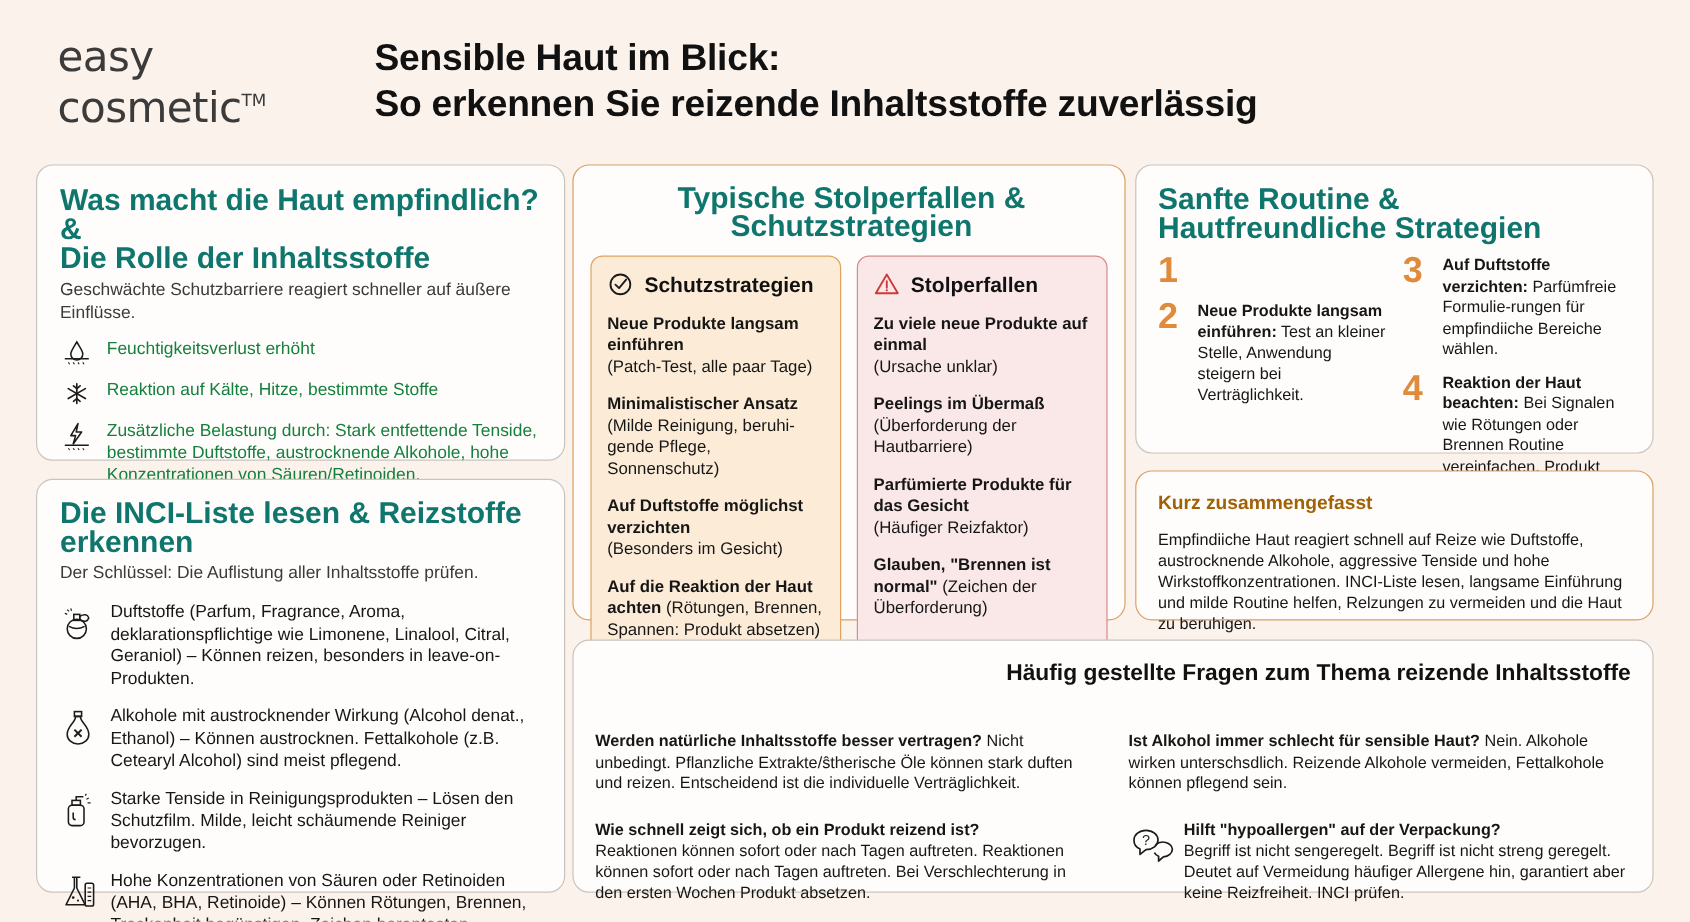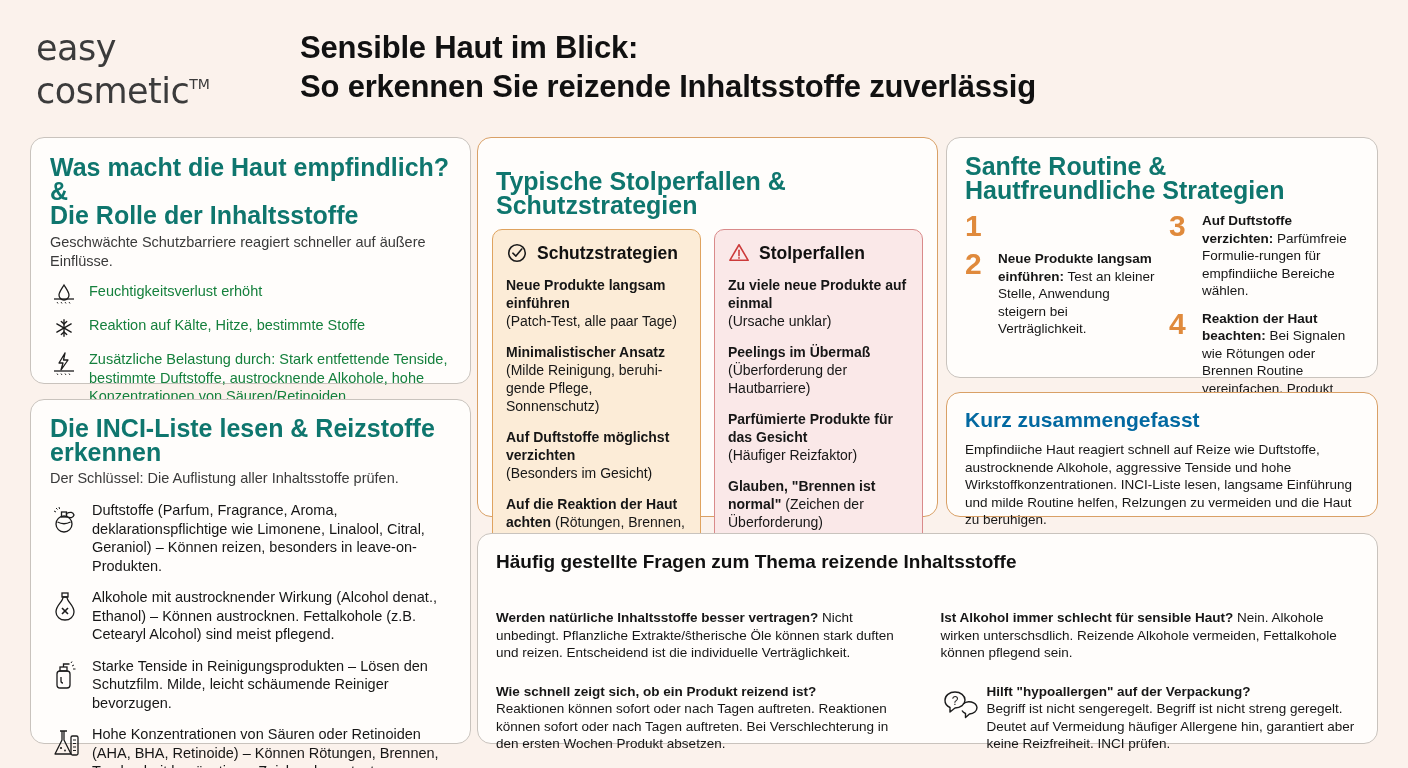--- a/index.html
+++ b/index.html
@@ -6,21 +6,21 @@
   html, body {
     width: 1408px; height: 768px;
     background: #fbf2ec;
     font-family: "Liberation Sans", sans-serif;
     color: #1b1b1b;
     overflow: hidden;
   }
   .page { position: relative; width: 1408px; height: 768px; }
 
   
-  .header { position: absolute; left: 0; top: 0; width: 1264px; height: 125px; }
+  .header { position: absolute; left: 12px; top: 0; width: 1264px; height: 125px; }
   .logo {
     position: absolute; left: 36px; top: 30px;
     font-family: "DejaVu Sans", sans-serif;
     font-size: 35px; line-height: 36px; color: #3b3b3b;
     letter-spacing: -0.5px; font-weight: 400;
   }
   .logo .l2 { position: relative; display: inline-block; }
   .logo .tm { font-size: 14px; vertical-align: 14px; letter-spacing: 0; }
   .title-wrap { position: absolute; left: 300px; top: 28px; width: 830px; text-align: left; }
   .title-line { font-weight: bold; font-size: 31px; line-height: 39px; color: #111; letter-spacing: -0.2px; }
@@ -67,26 +67,26 @@
   .step { display: flex; align-items: flex-start; margin-bottom: 10px; }
   .step .num {
     font-weight: bold; font-size: 30px; line-height: 28px; color: #e08a3c;
     width: 26px; min-width: 26px; margin-right: 7px;
   }
   .step .tx { font-size: 13.5px; line-height: 17.5px; color: #161616; }
   .step .tx b { font-weight: bold; }
 
   
   #card-summary { left: 946px; top: 392px; width: 432px; height: 125px; padding: 14px 18px 0 18px; }
-  .sum-title { font-weight: bold; font-size: 21px; color: #0369a1; line-height: 26px; }
+  .sum-title { font-weight: bold; font-size: 16px; color: #a16207; line-height: 26px; }
   .sum-body { margin-top: 8px; font-size: 13.5px; line-height: 17.5px; color: #161616; }
 
   
   #card-faq { left: 477px; top: 533px; width: 901px; height: 211px; padding: 16px 18px 0 18px; }
-  .faq-title { font-weight: bold; font-size: 19px; color: #111; line-height: 24px; }
+  .faq-title { font-weight: bold; font-size: 19px; color: #111; line-height: 24px; text-align: right; }
   .faq-cols { display: flex; gap: 26px; margin-top: 14px; }
   .faq-col { flex: 1; }
   .faq-item { font-size: 13.5px; line-height: 17.5px; color: #161616; margin-bottom: 14px; display: flex; align-items: flex-start; margin-top: 21px; }
   .faq-item .ic { width: 40px; min-width: 40px; margin-right: 6px; padding-top: 4px; }
   .faq-item .tx b { font-weight: bold; }
 
   svg { display: block; }
 </style>
 </head>
 <body>
@@ -226,21 +226,21 @@
               <line x1="23" y1="20" x2="26" y2="20"></line>
               <line x1="23" y1="23.5" x2="26" y2="23.5"></line>
             </g>
           </svg>
       </span>
       <span class="tx"><b>Hohe Konzentrationen von Säuren oder Retinoiden (AHA, BHA, Retinoide)</b><span> – Können Rötungen, Brennen, Trockenheit begünstigen. Zeichen herantasten.</span></span>
     </div>
   </div>
 
   <div class="card accent" id="card-traps">
-    <div class="card-title" style="text-align:left; padding-left:4px;margin-top:16px;">Typische Stolperfallen &amp; Schutzstrategien</div>
+    <div class="card-title" style="text-align:center; padding-left:4px;">Typische Stolperfallen &amp; Schutzstrategien</div>
     <div class="subcards">
       <div class="subcard amber">
         <div class="sub-head">
           <span>
             <svg width="22" height="22" viewBox="0 0 24 24">
                 <circle cx="12" cy="12" r="9" fill="none" stroke="#1b1b1b" stroke-width="1.7"></circle>
                 <path d="M7.5 12.2 L10.8 15.4 L17.2 7.6" fill="none" stroke="#1b1b1b" stroke-width="1.7" stroke-linecap="round" stroke-linejoin="round"></path>
               </svg>
           </span>
           <span class="ttl">Schutzstrategien</span>

